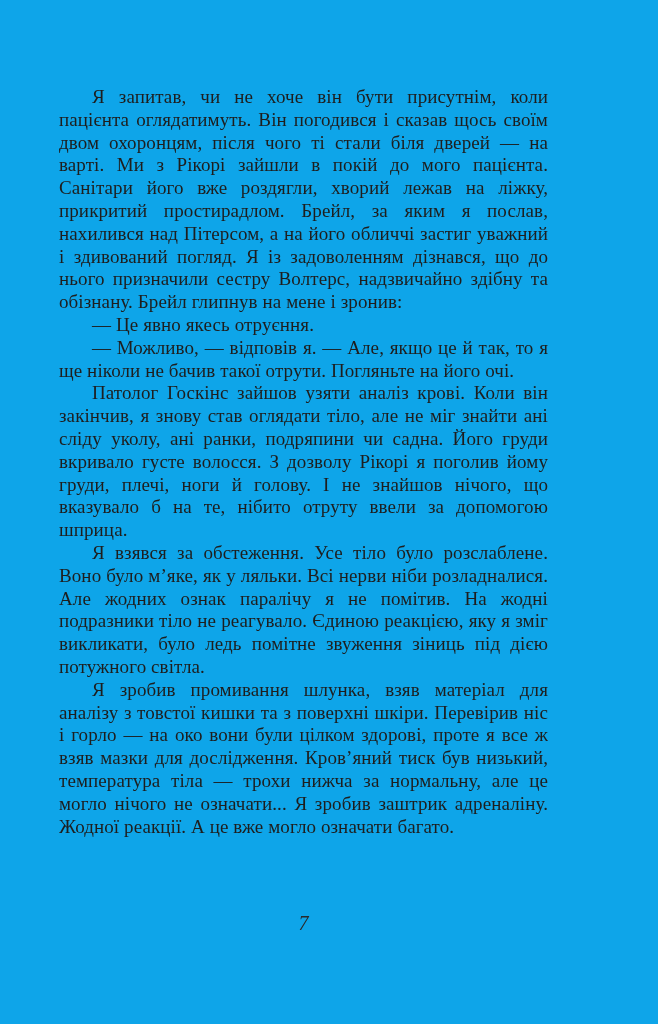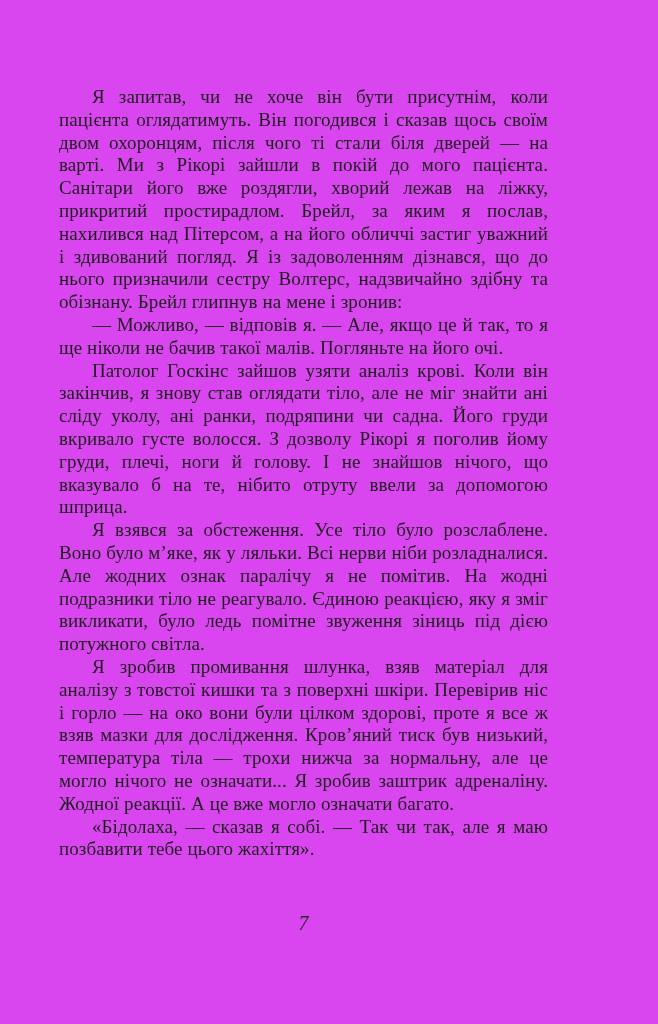--- a/index.html
+++ b/index.html
@@ -4,21 +4,21 @@
 <style>
   html, body {
     margin: 0;
     padding: 0;
     background: #ffffff;
   }
   .page {
     position: relative;
     width: 658px;
     height: 1024px;
-    background: #d946ef;
+    background: #0ea5e9;
     overflow: hidden;
     font-family: "Liberation Serif", "DejaVu Serif", serif;
     color: #1e1e1e;
   }
   .text-block {
     position: absolute;
     left: 59px;
     top: 86px;
     width: 489px;
     font-size: 19px;
@@ -41,20 +41,20 @@
     font-style: italic;
     color: #2a2a2a;
   }
 </style>
 </head>
 <body>
 
 <div class="page">
   <div class="text-block">
     <p>Я запитав, чи не хоче він бути присутнім, коли пацієнта оглядатимуть. Він погодився і сказав щось своїм двом охоронцям, після чого ті стали біля дверей — на варті. Ми з Рікорі зайшли в покій до мого пацієнта. Санітари його вже роздягли, хворий лежав на ліжку, прикритий простирадлом. Брейл, за яким я послав, нахилився над Пітерсом, а на його обличчі застиг уважний і здивований погляд. Я із задоволенням дізнався, що до нього призначили сестру Волтерс, надзвичайно здібну та обізнану. Брейл глипнув на мене і зронив:</p>
-    <p>— Можливо, — відповів я. — Але, якщо це й так, то я ще ніколи не бачив такої малів. Погляньте на його очі.</p>
+    <p>— Це явно якесь отруєння.</p>
+    <p>— Можливо, — відповів я. — Але, якщо це й так, то я ще ніколи не бачив такої отрути. Погляньте на його очі.</p>
     <p>Патолог Госкінс зайшов узяти аналіз крові. Коли він закінчив, я знову став оглядати тіло, але не міг знайти ані сліду уколу, ані ранки, подряпини чи садна. Його груди вкривало густе волосся. З дозволу Рікорі я поголив йому груди, плечі, ноги й голову. І не знайшов нічого, що вказувало б на те, нібито отруту ввели за допомогою шприца.</p>
     <p>Я взявся за обстеження. Усе тіло було розслаблене. Воно було м’яке, як у ляльки. Всі нерви ніби розладналися. Але жодних ознак паралічу я не помітив. На жодні подразники тіло не реагувало. Єдиною реакцією, яку я зміг викликати, було ледь помітне звуження зіниць під дією потужного світла.</p>
     <p>Я зробив промивання шлунка, взяв матеріал для аналізу з товстої кишки та з поверхні шкіри. Перевірив ніс і горло — на око вони були цілком здорові, проте я все ж взяв мазки для дослідження. Кров’яний тиск був низький, температура тіла — трохи нижча за нормальну, але це могло нічого не означати... Я зробив заштрик адреналіну. Жодної реакції. А це вже могло означати багато.</p>
-    <p>«Бідолаха, — сказав я собі. — Так чи так, але я маю позбавити тебе цього жахіття».</p>
   </div>
   <div class="page-number">7</div>
 </div>
 
 </body></html>

